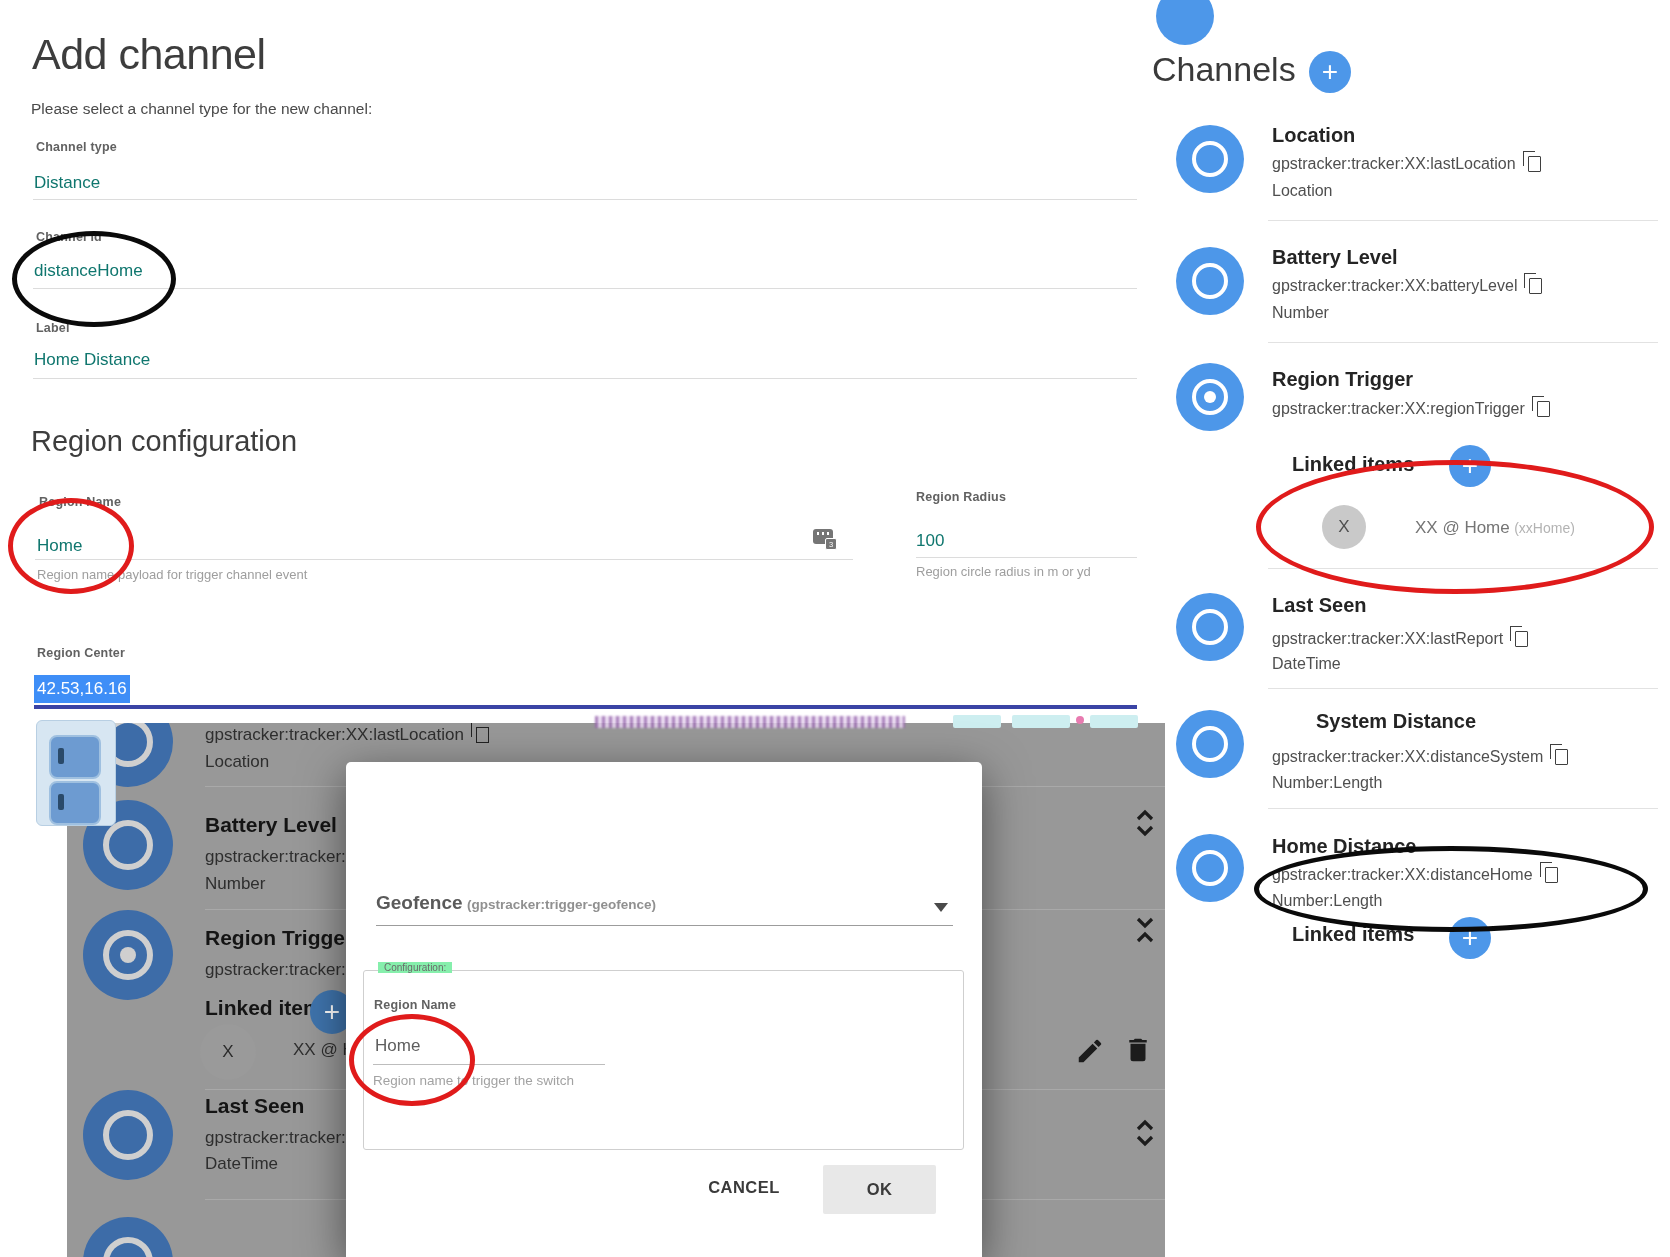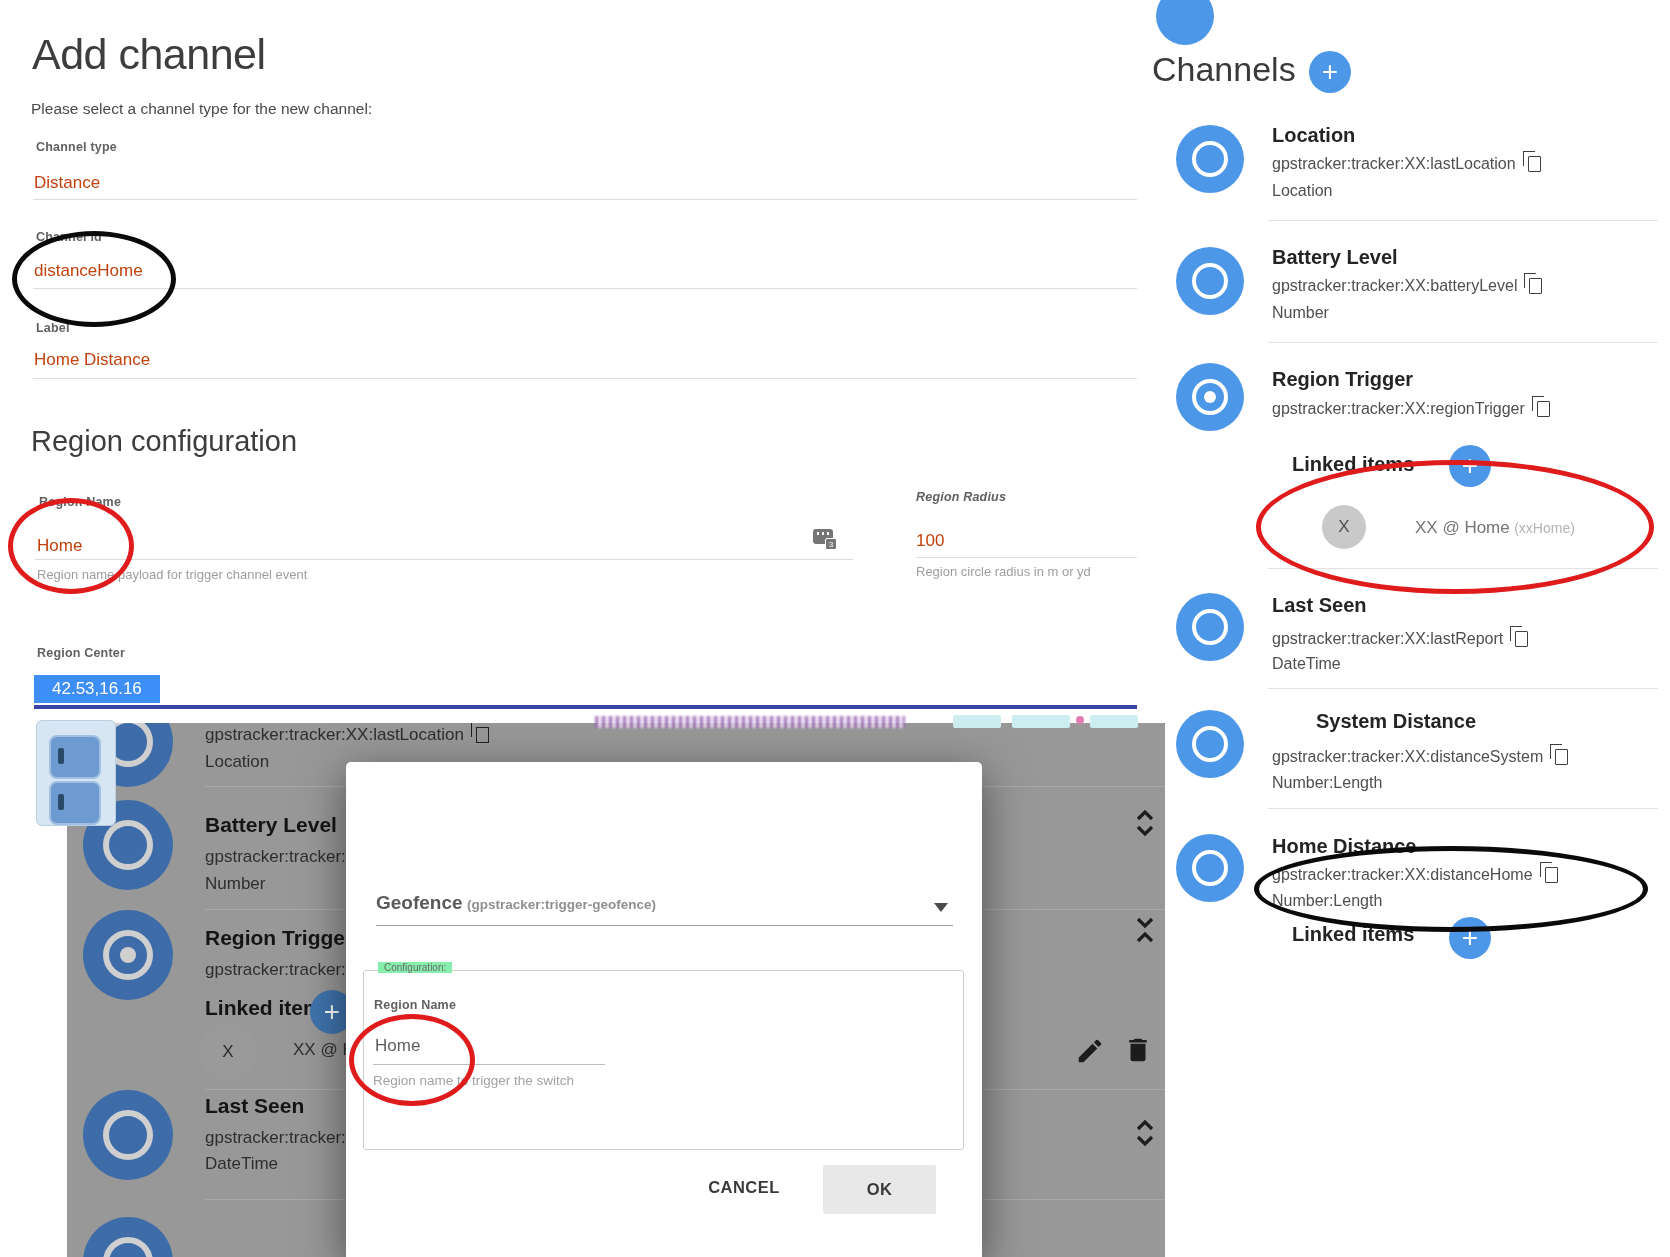--- a/index.html
+++ b/index.html
@@ -1,27 +1,27 @@
 <!DOCTYPE html>
 <html><head>
 <meta charset="utf-8">
 <title>Add channel</title>
 <style>
   html,body{margin:0;padding:0;background:#fff;}
   #screen{position:relative;width:1670px;height:1257px;background:#fff;overflow:hidden;
           font-family:"Liberation Sans",sans-serif;color:#3d3d3d;}
   .abs{position:absolute;}
   .lbl{font-size:12.5px;font-weight:700;color:#616161;letter-spacing:.2px;}
-  .val{font-size:17px;color:#c2410c;}
+  .val{font-size:17px;color:#0f766e;}
   .helper{font-size:13px;color:#9e9e9e;}
   .divider{height:1px;background:#dcdcdc;}
   .h1{font-size:43px;font-weight:400;color:#3d3d3d;letter-spacing:-.5px;}
   .h2{font-size:29px;font-weight:400;color:#3d3d3d;}
   .focusline{height:4px;background:#3a44a5;}
-  .selection{background:#3e8ef7;color:#fff;font-size:17px;line-height:28px;height:28px;padding:0 18px;}
+  .selection{background:#3e8ef7;color:#fff;font-size:17px;line-height:28px;height:28px;padding:0 3px;}
 
   
   .panel-title{font-size:20px;font-weight:700;color:#242424;}
   .panel-uri{font-size:16px;color:#4f4f4f;display:flex;align-items:center;gap:12px;white-space:nowrap;}
   .panel-type{font-size:16px;color:#4f4f4f;}
   .avatar{width:68px;height:68px;border-radius:50%;background:#4d97e9;display:flex;align-items:center;justify-content:center;}
   .ring{width:28px;height:28px;border:4.5px solid #fff;border-radius:50%;display:flex;align-items:center;justify-content:center;}
   .ring .dot{width:12px;height:12px;border-radius:50%;background:#fff;}
   .plus-btn{border-radius:50%;background:#4d97e9;color:#fff;display:flex;align-items:center;justify-content:center;
             font-size:28px;font-weight:400;line-height:1;}
@@ -97,21 +97,21 @@
   <div class="abs lbl" style="left:39px;top:495px;">Region Name</div>
   <div class="abs val" style="left:37px;top:536px;">Home</div>
   <div class="abs kbd-icon" style="left:813px;top:529px;">
       <span class="dots"></span>
       <span class="badge">3</span>
     </div>
   <div class="abs divider" style="left:35px;top:559px;width:818px;"></div>
   <div class="abs helper" style="left:37px;top:567px;">Region name payload for trigger channel event</div>
   <div class="abs circle-red" style="left:8px;top:498px;width:116px;height:86px;z-index:12;"></div>
 
-  <div class="abs lbl" style="left:916px;top:490px;font-style:italic;">Region Radius</div>
+  <div class="abs lbl" style="left:916px;top:490px;">Region Radius</div>
   <div class="abs val" style="left:916px;top:531px;">100</div>
   <div class="abs divider" style="left:916px;top:557px;width:221px;"></div>
   <div class="abs helper" style="left:916px;top:564px;">Region circle radius in m or yd</div>
 
   <div class="abs lbl" style="left:37px;top:646px;">Region Center</div>
   <div class="abs selection" style="left:34px;top:675px;">42.53,16.16</div>
   <div class="abs focusline" style="left:34px;top:705px;width:1103px;"></div>
 
   <div class="abs smudge-purple" style="left:595px;top:716px;width:310px;height:12px;z-index:6;"></div>
   <div class="abs smudge-teal" style="left:953px;top:715px;width:48px;height:13px;z-index:6;"></div>

